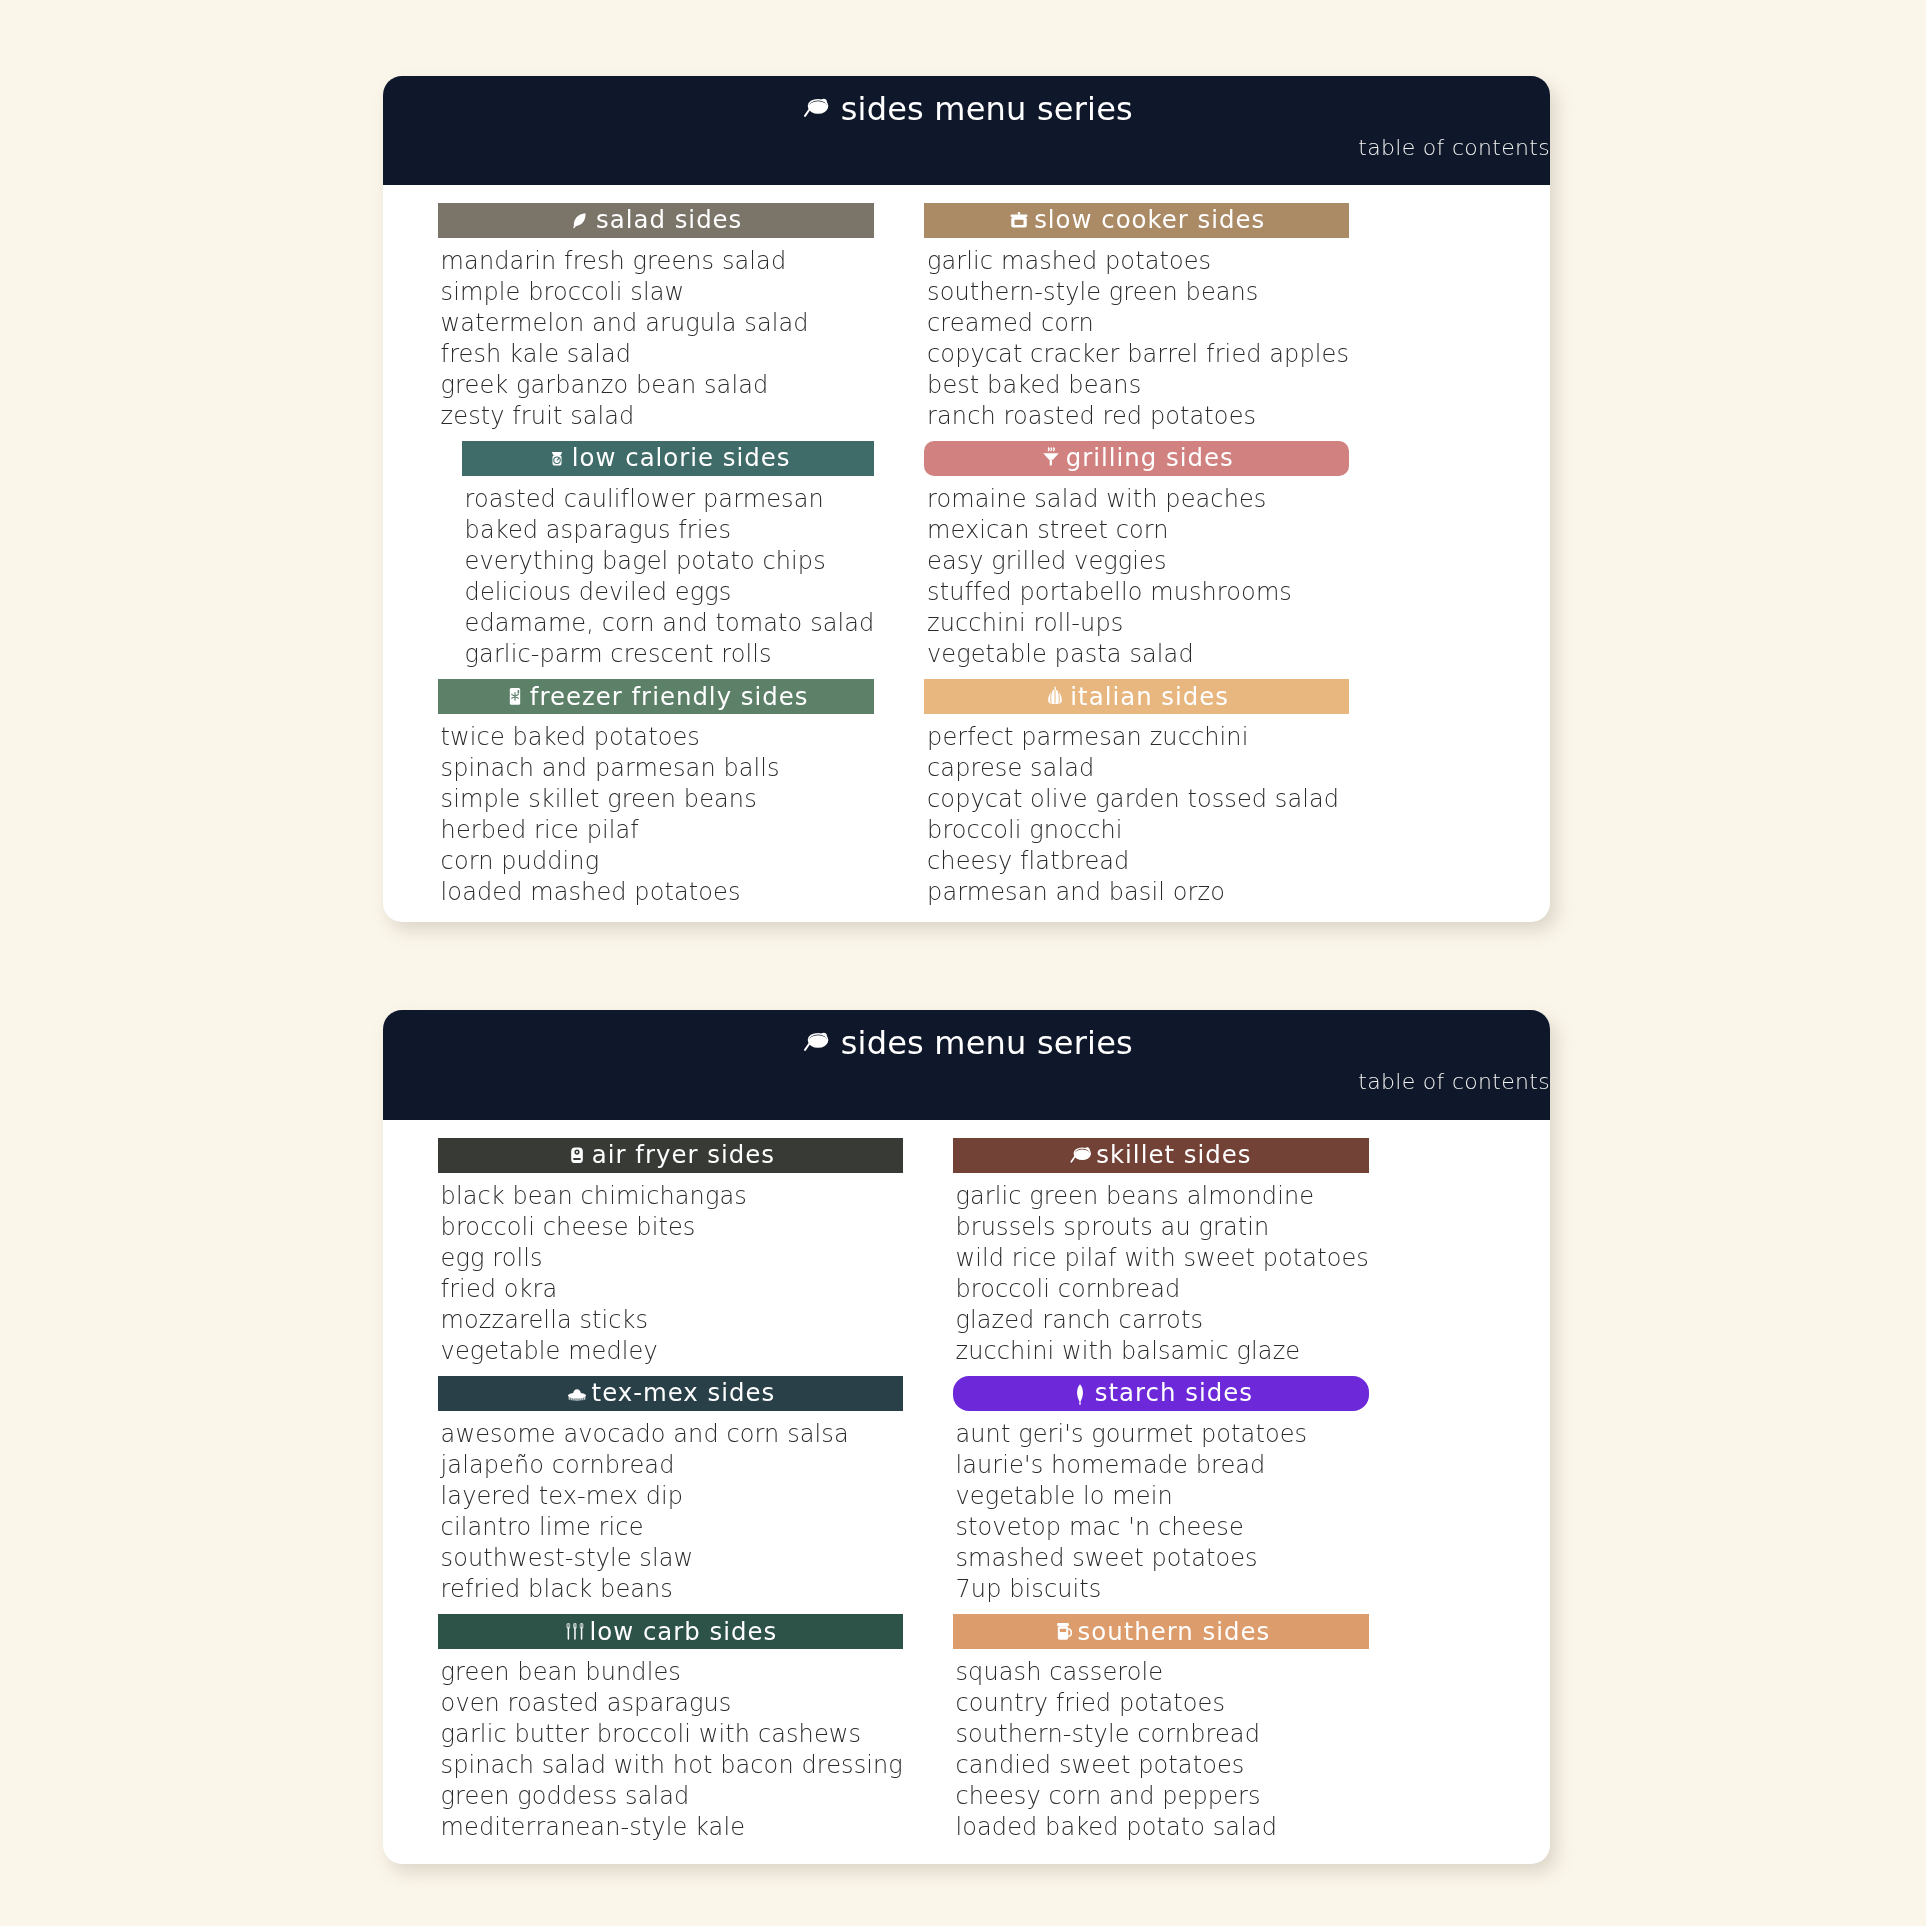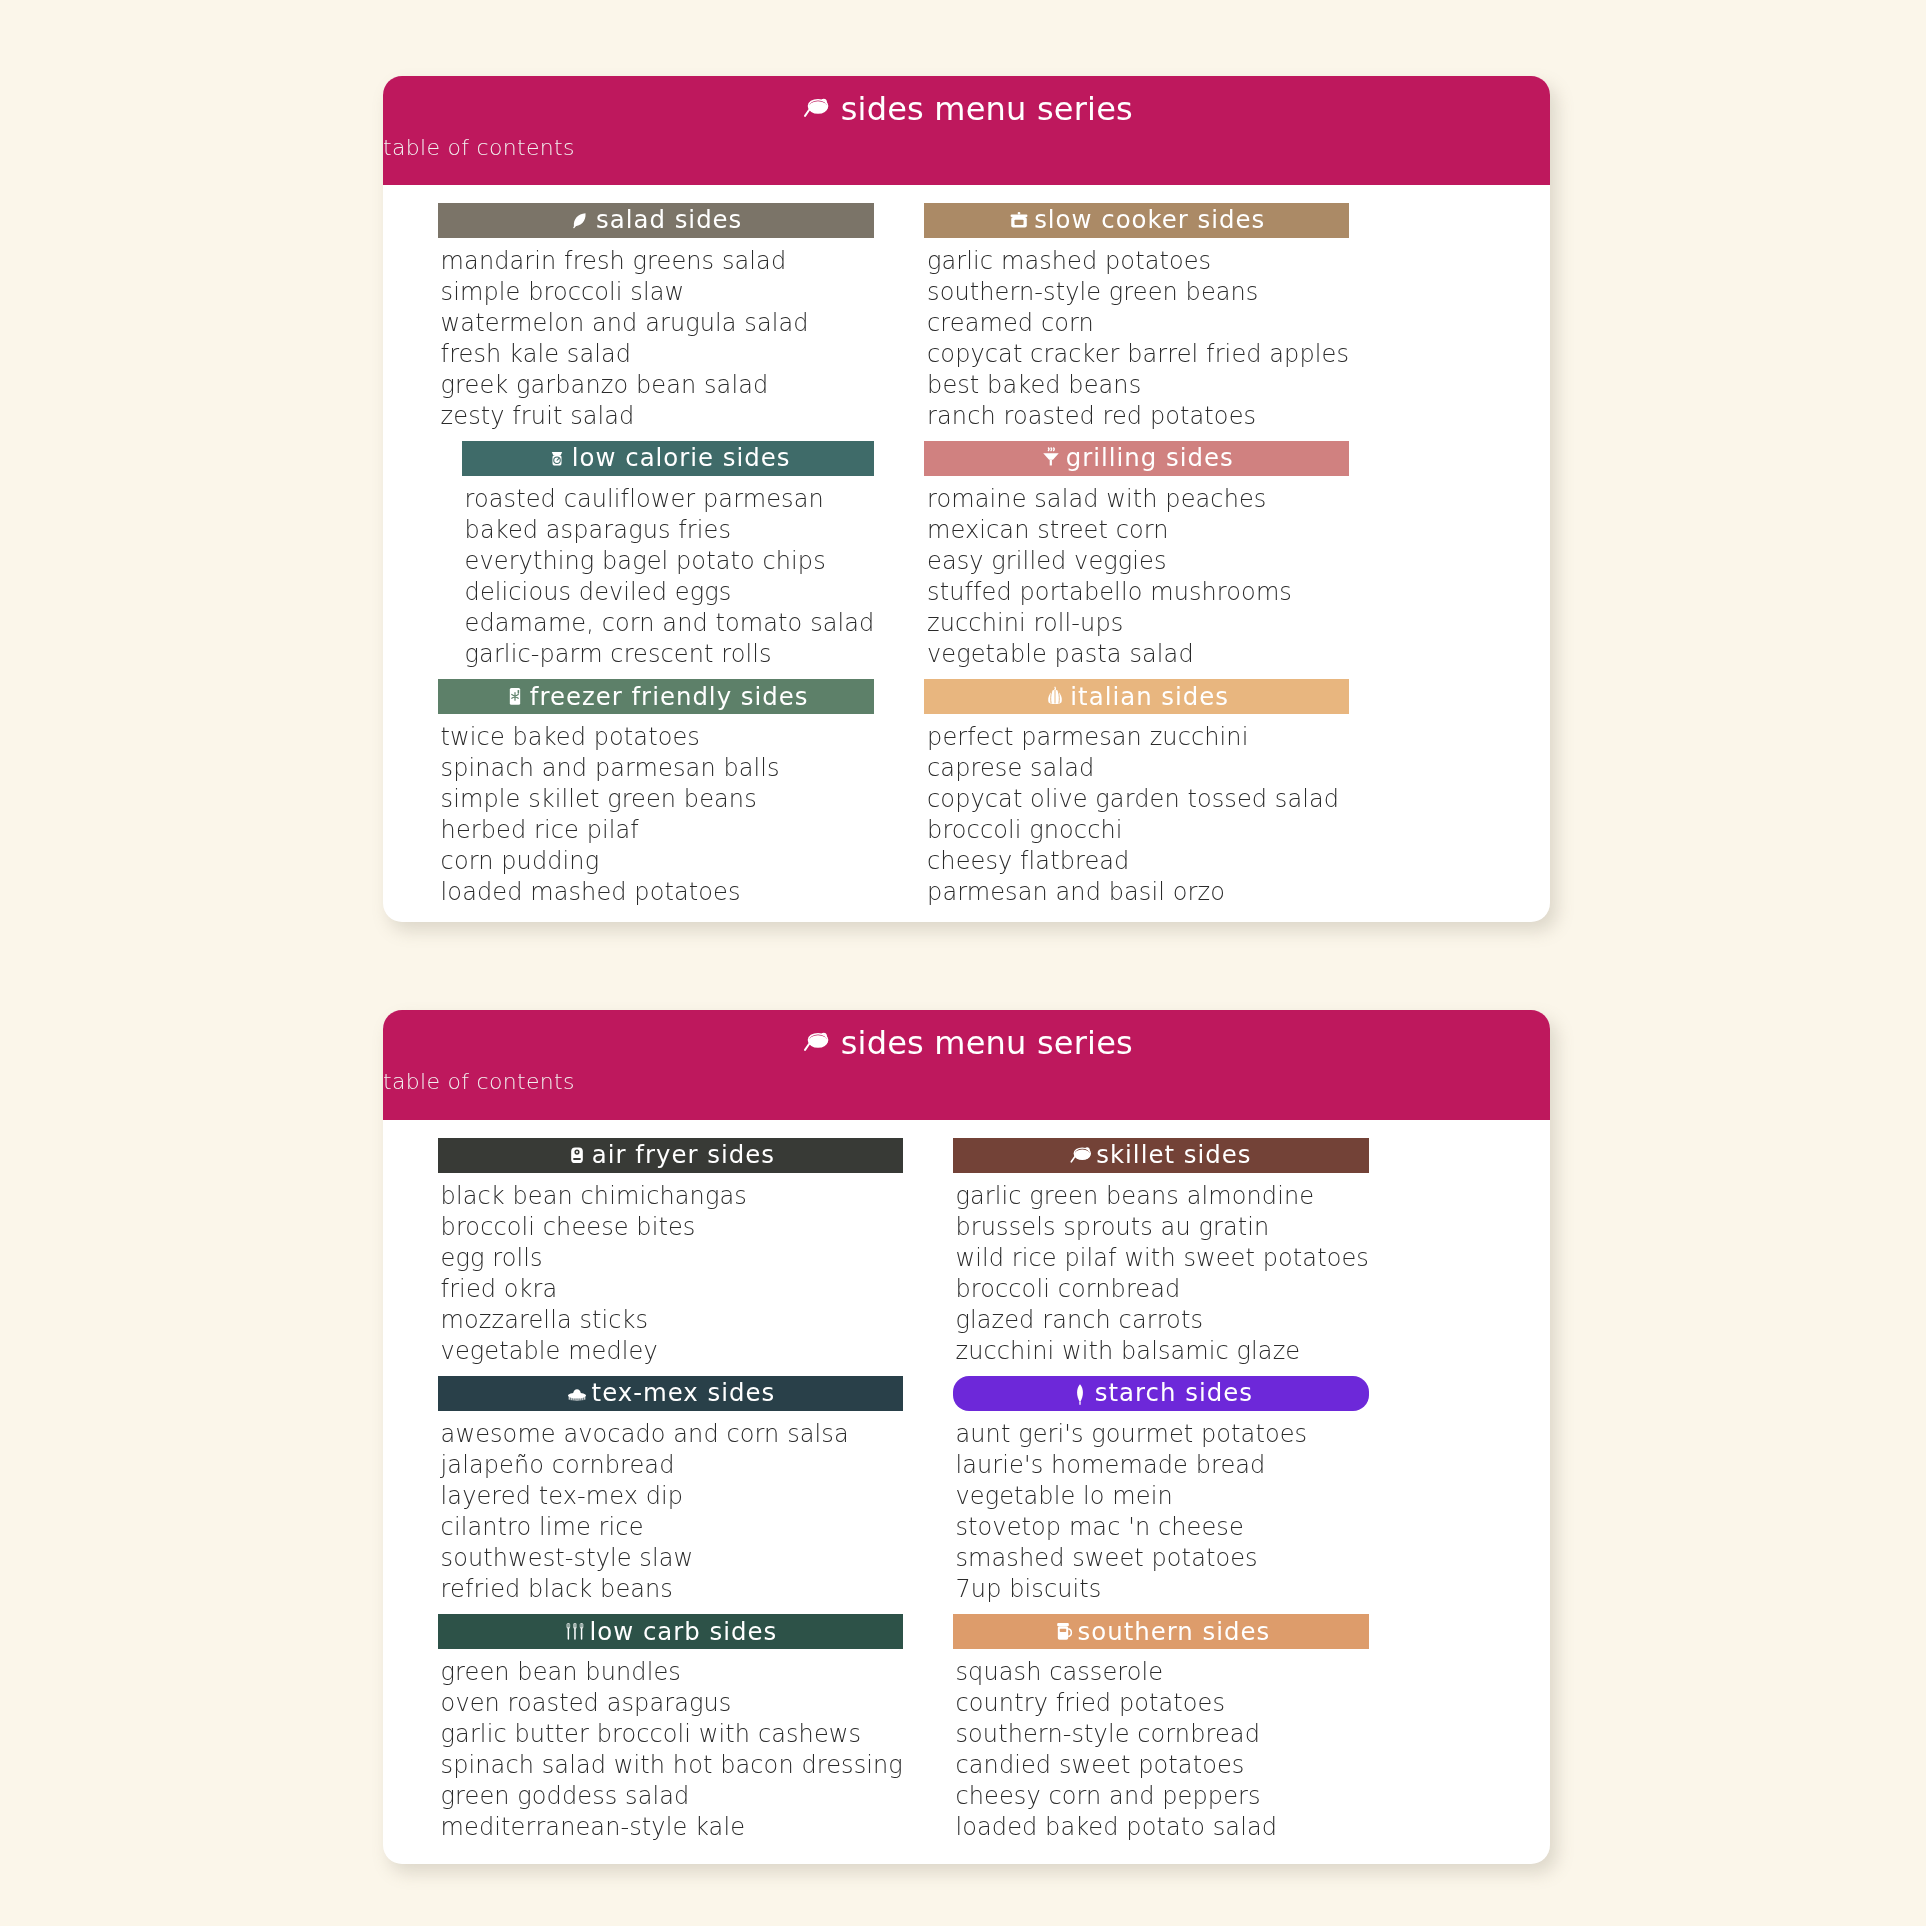--- a/index.html
+++ b/index.html
@@ -24,24 +24,24 @@
     background: #ffffff;
     border-radius: 19px;
     box-shadow: 6.4px 9px 16.7px rgba(120, 110, 90, 0.22);
     overflow: hidden;
   }
 
   #card-1 { left: 383px; top: 76px;  width: 1167px; height: 846px; }
   #card-2 { left: 383px; top: 1010px; width: 1167px; height: 854px; }
 
   .card-header {
-    background: #be185d;
+    background: #0f172a;
     width: 100%;
     padding: 16.7px 0 18px 0;
-    text-align: left;
+    text-align: right;
   }
   #card-1 .card-header { height: 109px; }
   #card-2 .card-header { height: 110px; }
 
   .header-title {
     display: flex;
     align-items: center;
     justify-content: center;
     gap: 7.7px;
     color: #ffffff;
@@ -170,21 +170,21 @@
           <ul class="item-list">
             <li class="item">roasted cauliflower parmesan</li>
             <li class="item">baked asparagus fries</li>
             <li class="item">everything bagel potato chips</li>
             <li class="item">delicious deviled eggs</li>
             <li class="item">edamame, corn and tomato salad</li>
             <li class="item">garlic-parm crescent rolls</li>
           </ul>
         </div>
         <div class="section" style="grid-column: 2;">
-          <div class="section-header" style="background: rgb(208, 129, 128);">
+          <div class="section-header" style="background: rgb(208, 129, 128); border-radius: 10px;">
             <svg class="sec-icon" viewBox="0 0 34 34" xmlns="http://www.w3.org/2000/svg">
               <path d="M5 8 h24 l-9 10 h-6 Z" fill="#ffffff"></path>
               <rect x="15" y="18" width="3.4" height="9" fill="#ffffff"></rect>
               <path d="M13 4 q2 -3 0 -4 M17 4 q2 -3 0 -4 M21 4 q2 -3 0 -4" stroke="#ffffff" fill="none" stroke-width="2.2" stroke-linecap="round" stroke-linejoin="round"></path>
             </svg>
             <span class="section-title">grilling sides</span>
           </div>
           <ul class="item-list">
             <li class="item">romaine salad with peaches</li>
             <li class="item">mexican street corn</li>

